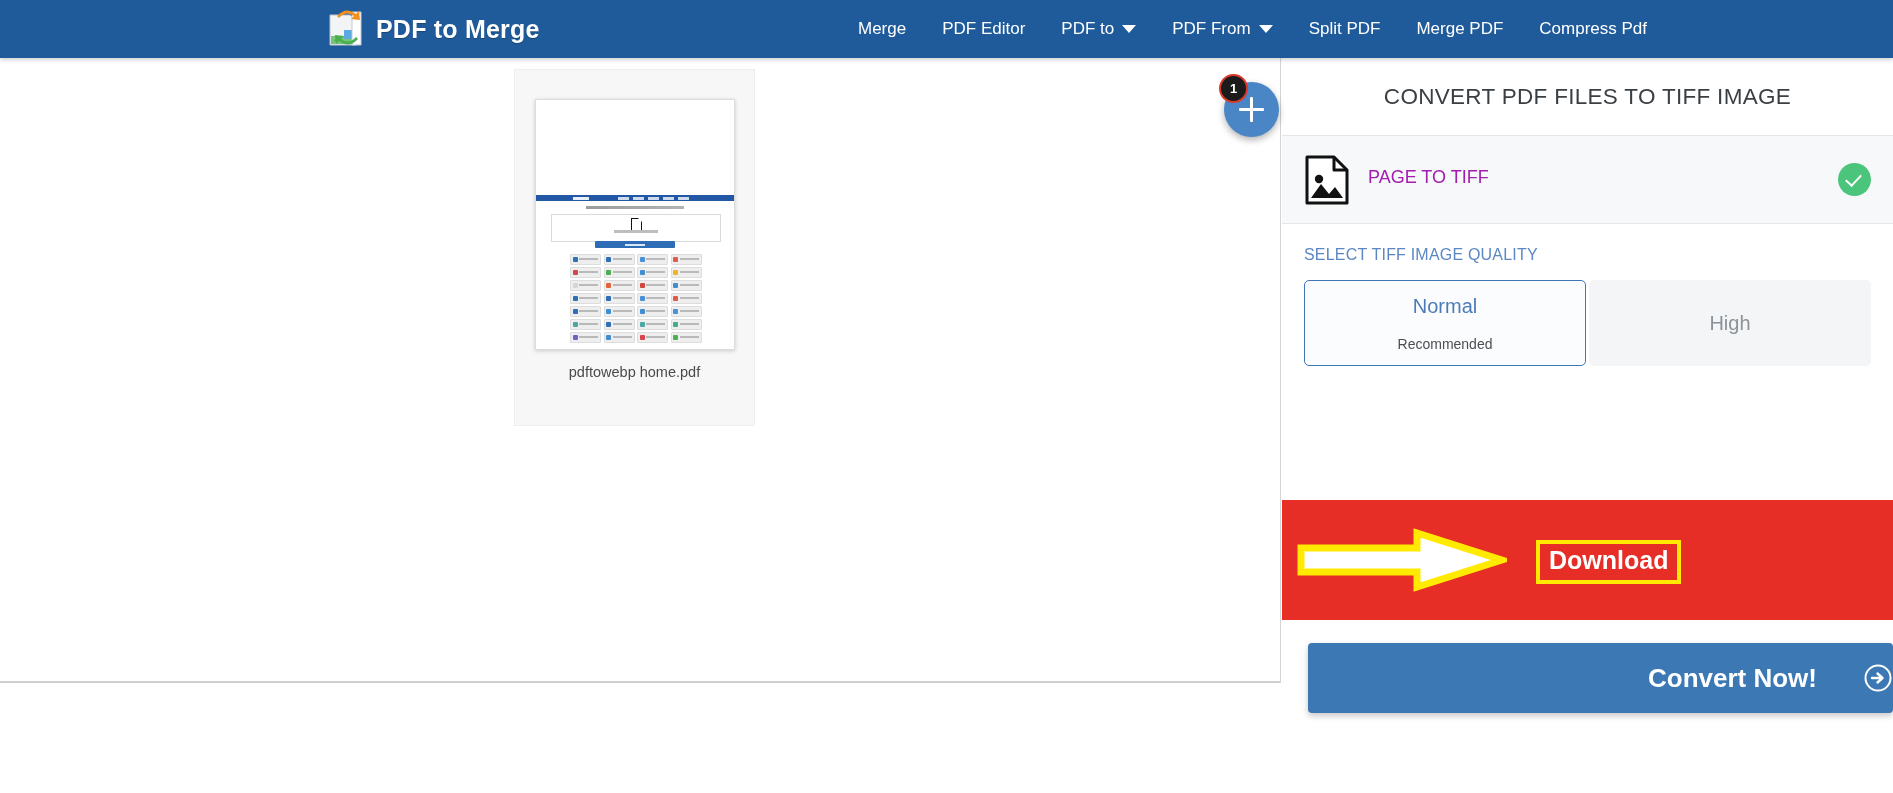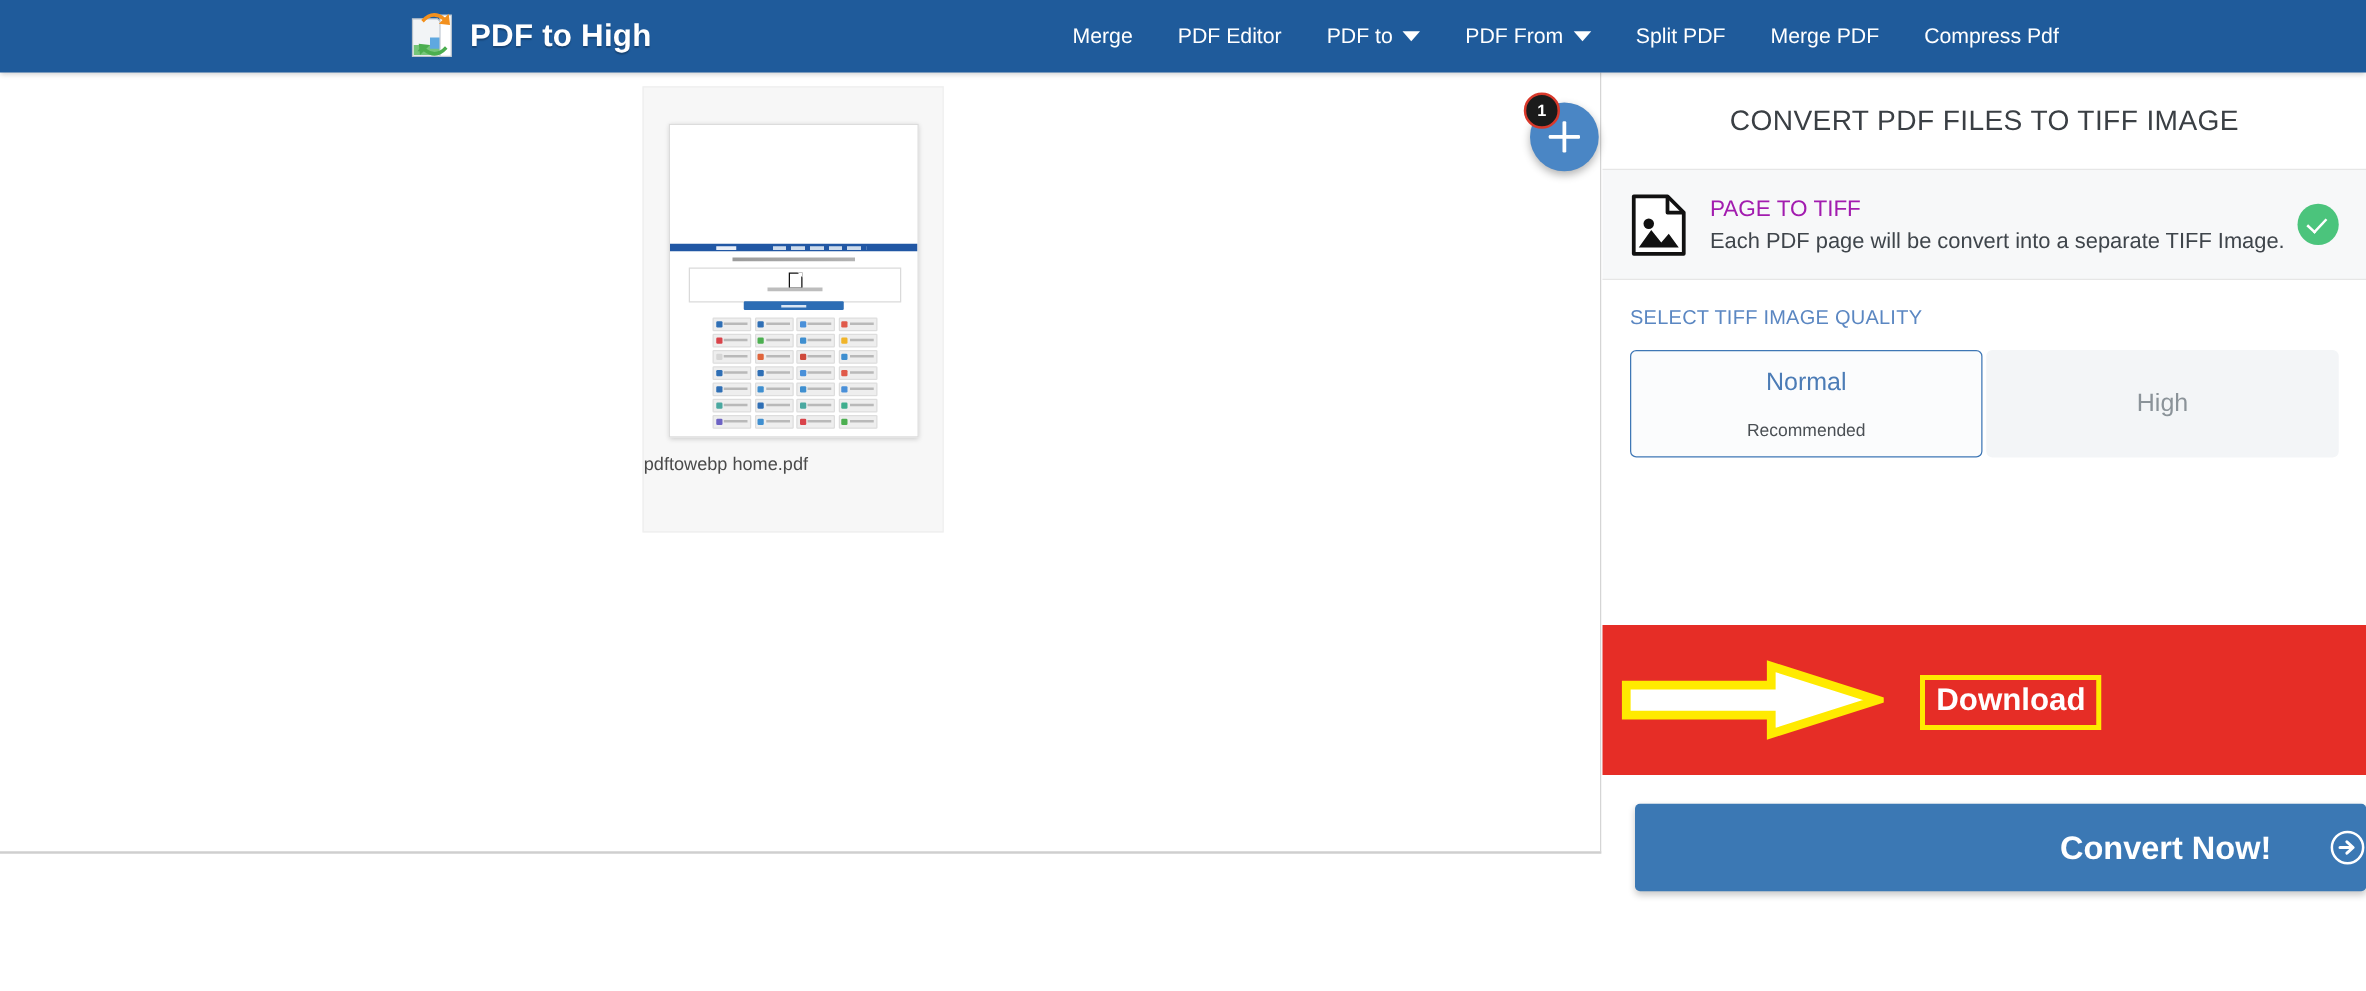--- a/index.html
+++ b/index.html
@@ -107,21 +107,21 @@
     position:relative;
   }
   .mini-tile i{
     position:absolute;left:1.5px;top:1.5px;width:5px;height:5.5px;border-radius:1px;display:block;
   }
   .mini-tile u{
     position:absolute;left:8px;top:3px;right:2px;height:2px;background:#b9b9b9;display:block;
   }
   .thumb-name{
     position:absolute;left:0;right:0;top:294px;
-    color:#4a4a4a;font-size:14.5px;
+    text-align:center;color:#4a4a4a;font-size:14.5px;
     font-family:"Liberation Sans", sans-serif;
   }
 
   
   .add-wrap{position:absolute;left:1224px;top:74px;width:64px;height:64px;z-index:40;}
   .add-btn{
     position:absolute;left:0;top:8px;width:55px;height:55px;border-radius:50%;
     background:#4a86c5;box-shadow:0 3px 7px rgba(0,0,0,.3);
     cursor:pointer;
   }
@@ -226,21 +226,21 @@
 
         <rect x="20" y="24" width="10" height="9" fill="#5fa8e0"></rect>
 
         <path d="M28 6 h9 v33 h-9 z" fill="#ffffff" stroke="#c2cbd4" stroke-width="1"></path>
 
         <path d="M13 10 q9 -10 19 -2 l3 -3 l1 9 l-9 -1 l3 -3 q-8 -6 -15 2 z" fill="#f2901e"></path>
 
         <path d="M34 33 q-9 10 -19 2 l-3 3 l-1 -9 l9 1 l-3 3 q8 6 15 -2 z" fill="#4cae4f"></path>
       </svg>
     </span>
-    <span class="brand-name">PDF to High</span>
+    <span class="brand-name">PDF to Merge</span>
   </div>
 
   <div class="nav-menu">
     <div class="nav-item">
       <span>Merge</span>
     </div>
     <div class="nav-item">
       <span>PDF Editor</span>
     </div>
     <div class="nav-item">
@@ -410,21 +410,20 @@
     <span class="mode-icon">
       <svg width="46" height="52" viewBox="0 0 46 52">
         <path d="M3 3 h27 l13 13 v33 h-40 z" fill="#ffffff" stroke="#111111" stroke-width="3" stroke-linejoin="round"></path>
         <path d="M30 3 v13 h13" fill="none" stroke="#111111" stroke-width="3" stroke-linejoin="round"></path>
         <circle cx="15" cy="25" r="4.2" fill="#111111"></circle>
         <path d="M7 44 l10 -14 l8 10 l6 -7 l8 11 z" fill="#111111"></path>
       </svg>
     </span>
     <span class="mode-texts">
       <span class="mode-head" style="display:block">PAGE TO TIFF</span>
-      <span class="mode-sub" style="display:block">Each PDF page will be convert into a separate TIFF Image.</span>
     </span>
     <span class="mode-check"></span>
   </div>
 
   <div class="quality-block">
     <div class="quality-label">SELECT TIFF IMAGE QUALITY</div>
     <div class="quality-opts">
       <div class="q-opt selected">
         <div class="q-main">Normal</div>
         <div class="q-sub">Recommended</div>

